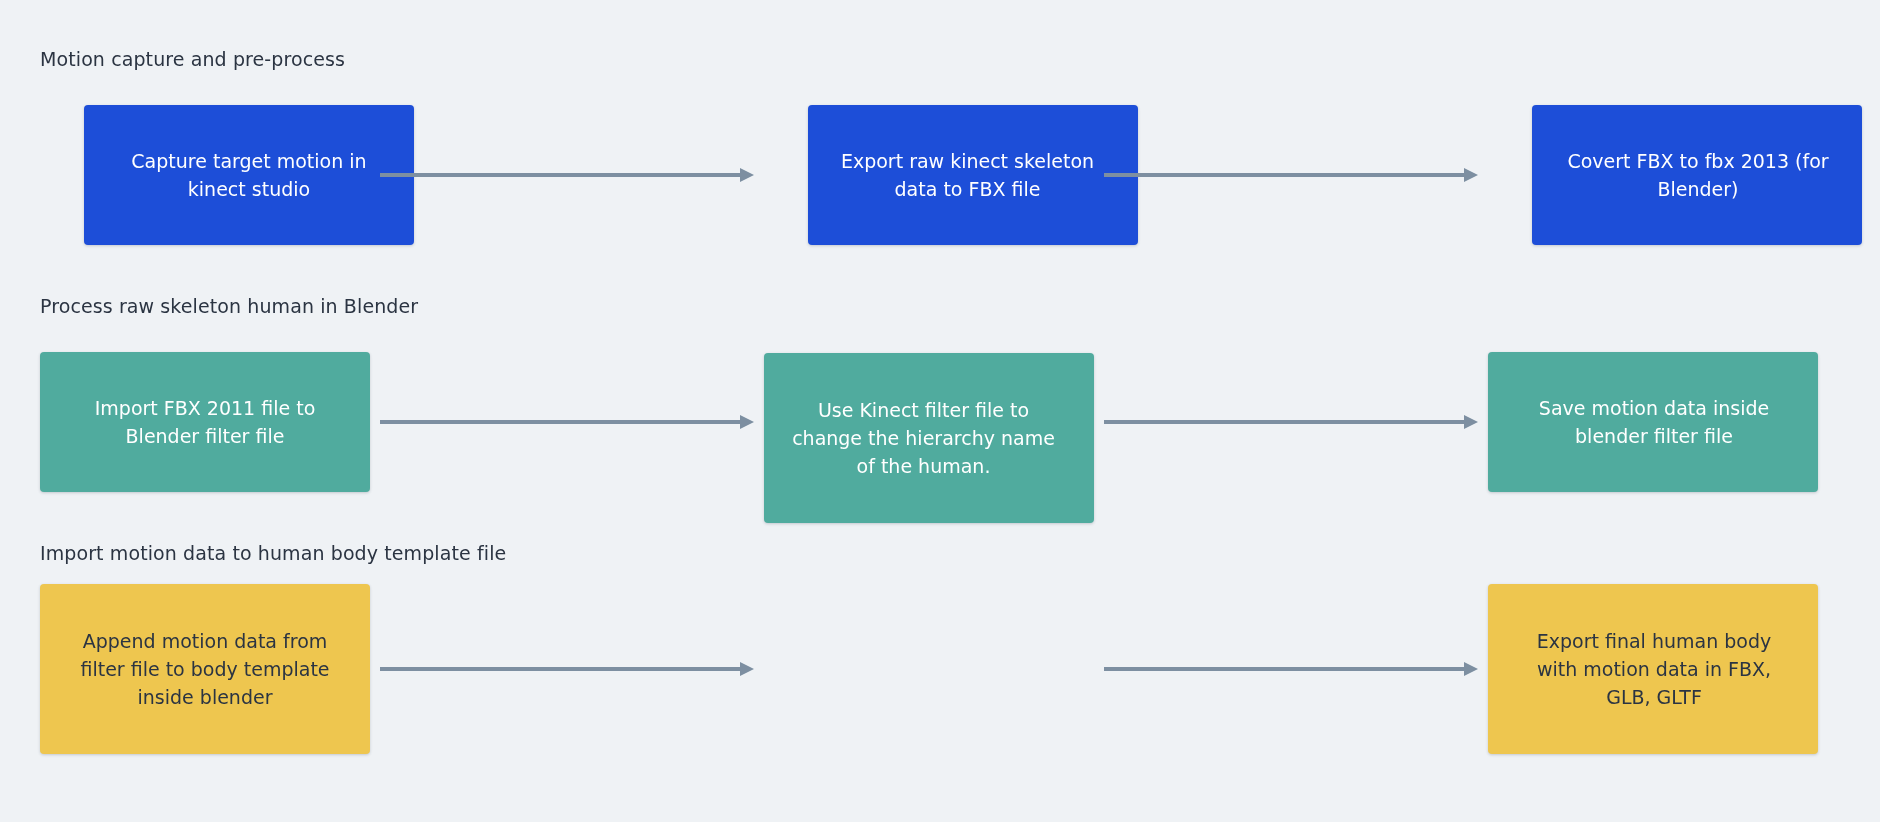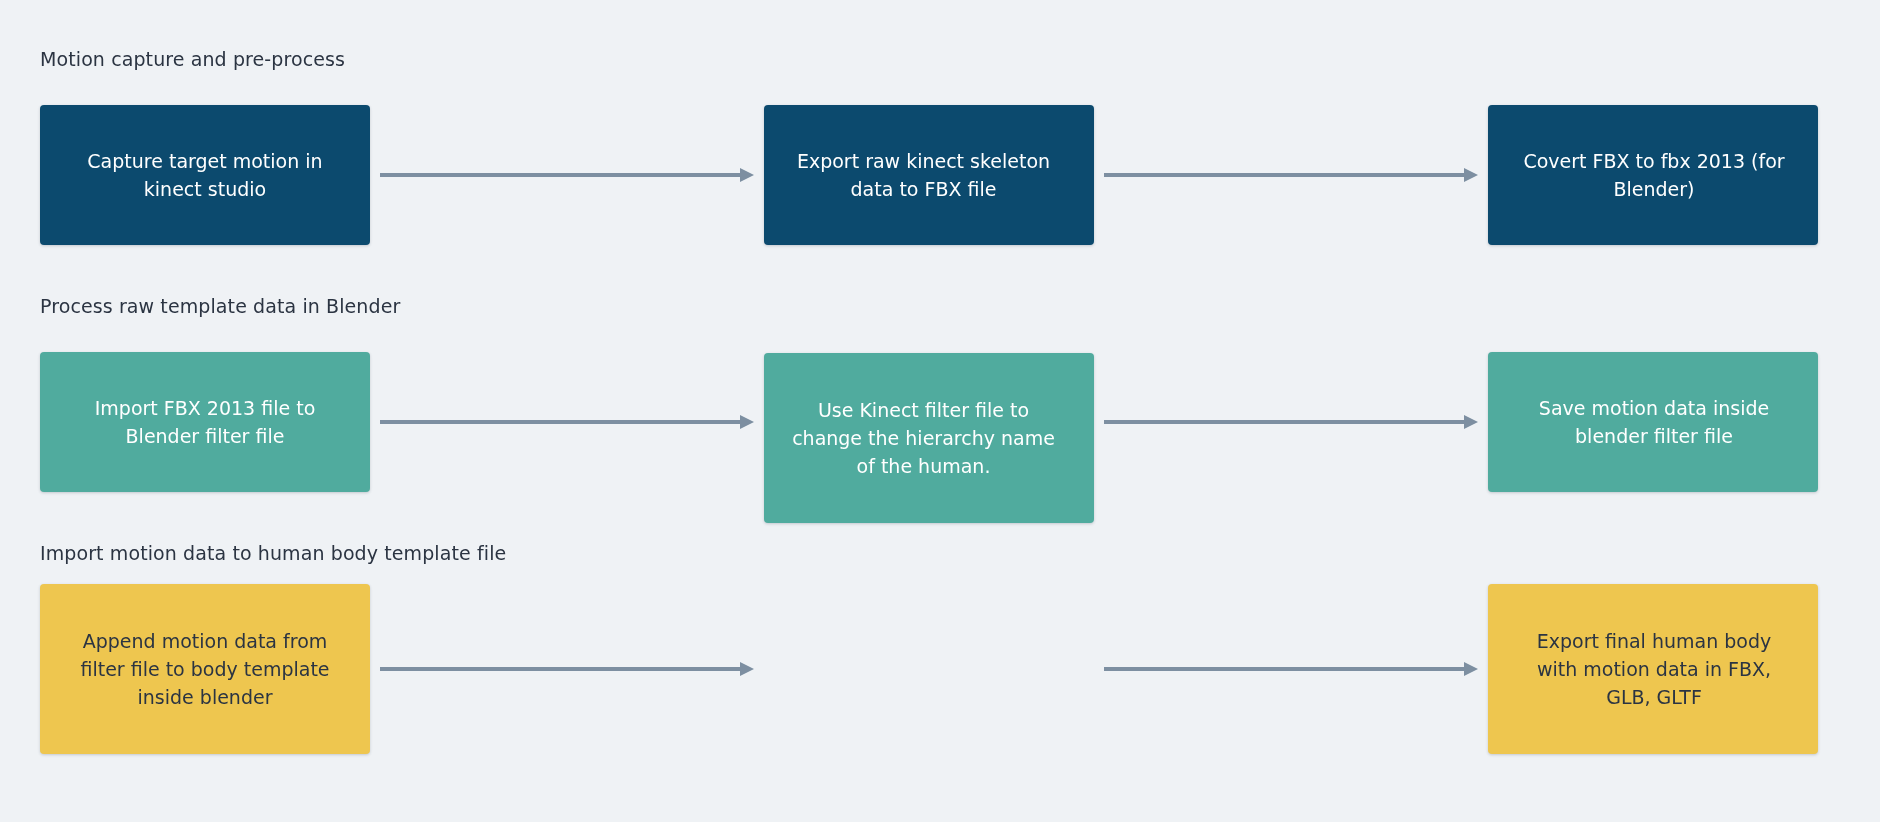--- a/index.html
+++ b/index.html
@@ -70,21 +70,21 @@
   .col-3 { left: 1488px; width: 330px; padding-left: 20px; }
 
   
   .r1 .node { top: 15px;  height: 140px; }
   .r2 .col-1, .r2 .col-3 { top: 15px;  height: 140px; }
   .r2 .col-2 { top: 16px;   height: 170px; }
   .r3 .col-1, .r3 .col-3 { top: 0px;   height: 170px; }
   .r3 .col-2 { top: 0px;   height: 170px; }
 
   
-  .fill-blue   { background: #0c4a6e; color: #ffffff; }
+  .fill-blue   { background: #1d4ed8; color: #ffffff; margin-left: 44px; }
   .fill-teal   { background: #50ab9e; color: #ffffff; }
   .fill-yellow { background: #efc košt; }
   .fill-yellow { background: #eec64f; color: #2b3442; }
 
   
   .arrow {
     position: absolute;
     height: 22px;
     top: 74px;
   }
@@ -142,25 +142,25 @@
       </div>
 
       <div class="node fill-blue col-3">
         <span class="node-text">Covert FBX to fbx 2013 (for
 Blender)</span>
       </div>
     </div>
   </div>
 
   <div class="section" style="top: 295px;">
-    <div class="section-title">Process raw template data in Blender</div>
+    <div class="section-title">Process raw skeleton human in Blender</div>
 
     <div class="row r2">
       <div class="node fill-teal col-1">
-        <span class="node-text">Import FBX 2013 file to
+        <span class="node-text">Import FBX 2011 file to
 Blender filter file</span>
       </div>
 
       <div class="arrow arrow-a">
         <div class="shaft"></div>
         <div class="head"></div>
       </div>
 
       <div class="node fill-teal col-2">
         <span class="node-text">Use Kinect filter file to

